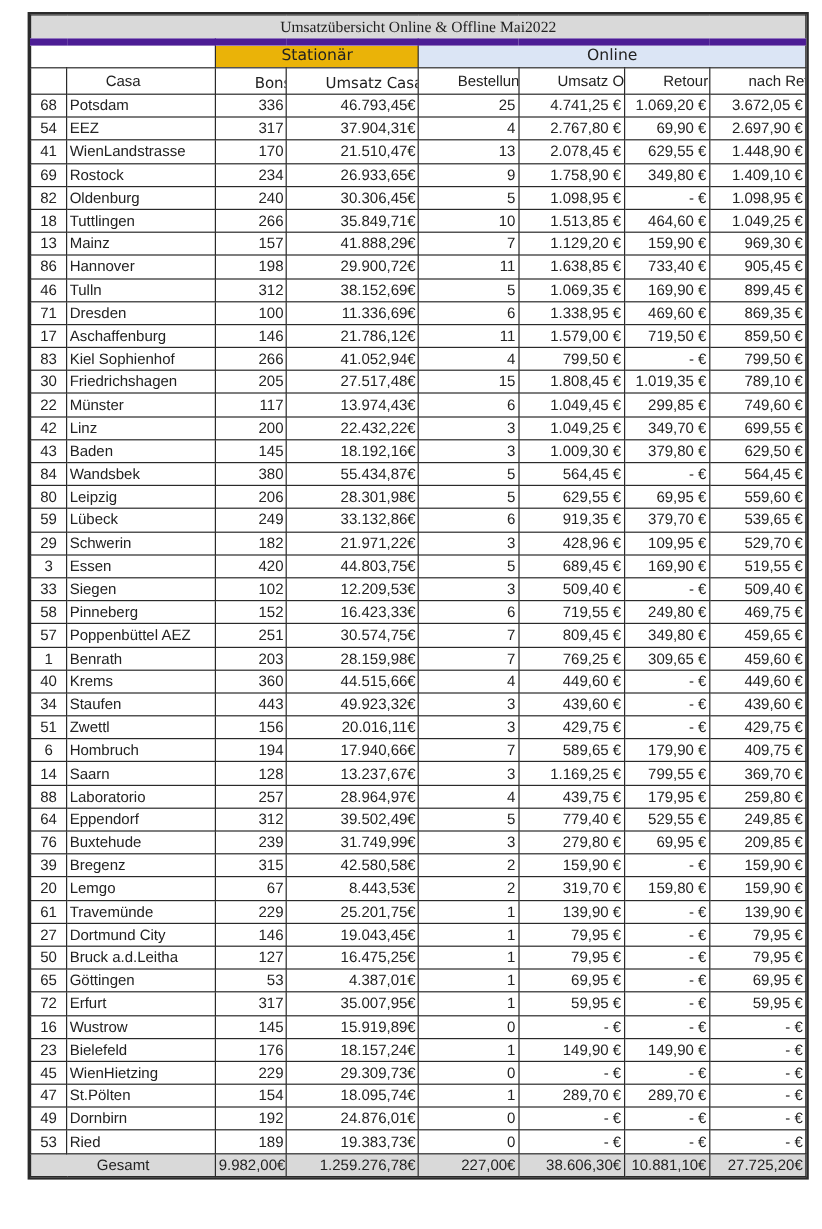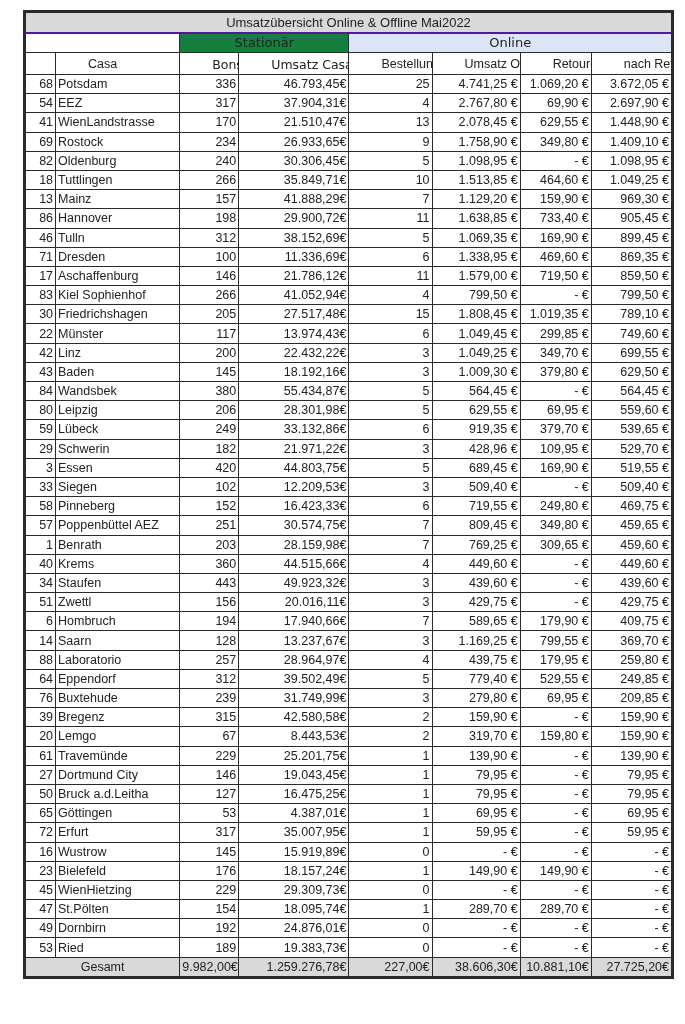--- a/index.html
+++ b/index.html
@@ -17,42 +17,42 @@
     border: 1.5px solid #2a2a2a;
     padding: 0 2px;
     height: 18.2px;
     line-height: 18px;
     white-space: nowrap;
     overflow: hidden;
     font-weight: normal;
   }
   .title-row th {
     background: #d9d9d9;
-    font-family: Liberation Sans, sans-serif;
+    font-family: Liberation Serif, serif;
     font-size: 13px;
     text-align: center;
     height: 19px;
-    border-bottom: 2px solid #4c1d95;
+    border-bottom: 6px solid #4c1d95;
   }
   .group-row th {
     font-family: "DejaVu Sans", sans-serif;
     font-size: 13px;
     text-align: center;
     height: 18px;
   }
   .group-row .blank { background: #ffffff; }
-  .group-row .stationaer { background: #15803d; }
+  .group-row .stationaer { background: #eab308; }
   .group-row .online { background: #dbe5f5; }
   .hdr-row th { height: 19px; padding-left: 32px; }
   .hdr-row .left { text-align: left; }
   .hdr-row .right { text-align: right; }
   .hdr-row .calibri { font-family: "DejaVu Sans", sans-serif; font-size: 12.5px; text-align: left; padding-top: 2px; }
   .num { text-align: right; }
   .txt { text-align: left; }
-  .fil { text-align: right; border-right: 1.5px solid #2a2a2a; padding-right: 1px; }
+  .fil { text-align: center; border-right: 1.5px solid #2a2a2a; padding-right: 1px; }
   .casa { padding-left: 2px; margin-top: 36px; }
   .total-row td { background: #d9d9d9; }
   .total-row .label { text-align: center; }
   .c-fil { width: 30px; }
   .c-casa { width: 124px; }
   .c-bons { width: 59px; }
   .c-umsatz { width: 110px; }
   .c-best { width: 83px; }
   .c-uonl { width: 88px; }
   .c-ret { width: 71px; }

